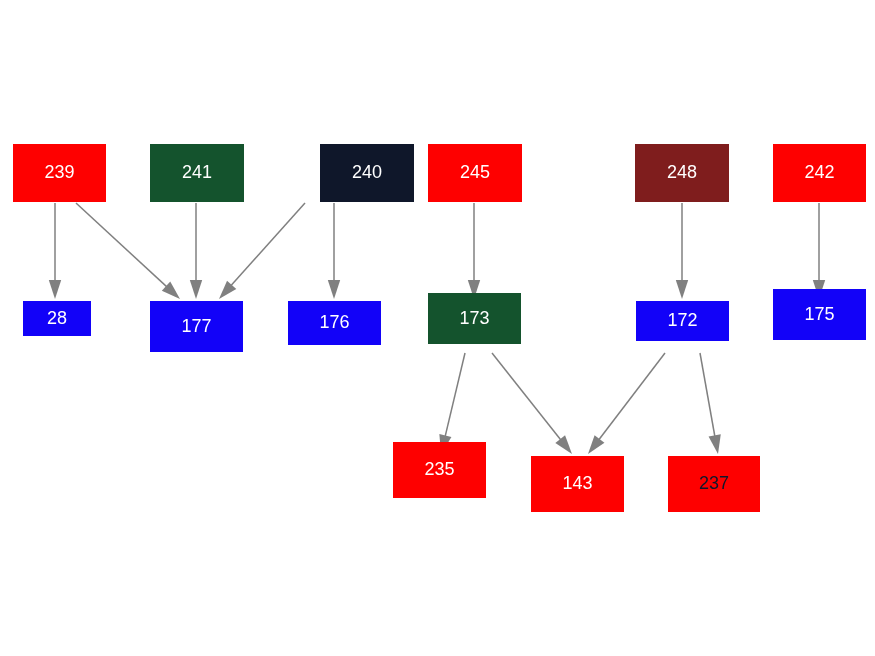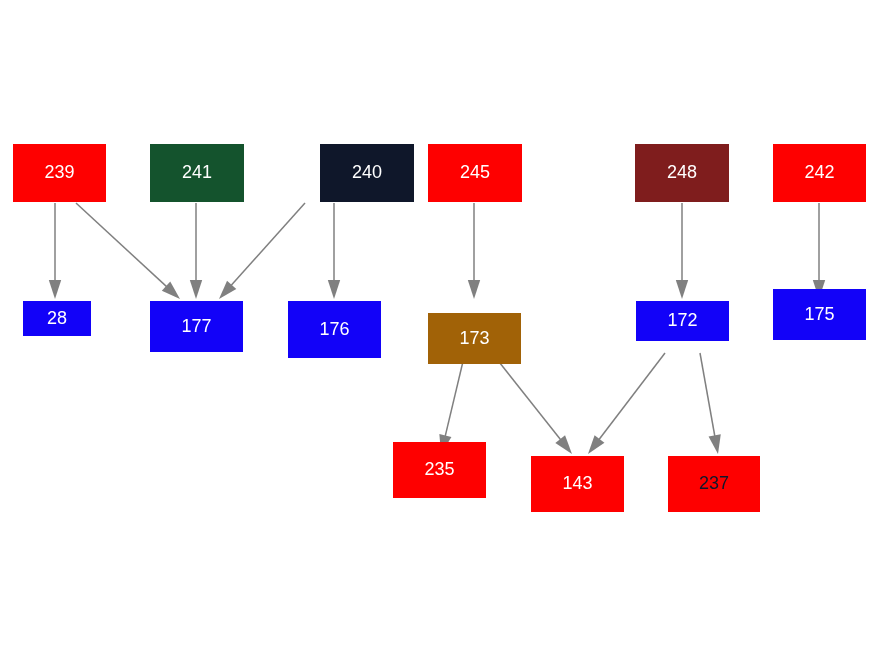--- a/index.html
+++ b/index.html
@@ -119,24 +119,24 @@
       </div>
       <div class="node" style="left: 773px; top: 144px; width: 93px; height: 58px; background: rgb(254, 0, 0); color: rgb(255, 255, 255);">
         <span class="node-label">242</span>
       </div>
       <div class="node" style="left: 23px; top: 301px; width: 68px; height: 35px; background: rgb(18, 2, 248); color: rgb(255, 255, 255);">
         <span class="node-label">28</span>
       </div>
       <div class="node" style="left: 150px; top: 301px; width: 93px; height: 51px; background: rgb(18, 2, 248); color: rgb(255, 255, 255);">
         <span class="node-label">177</span>
       </div>
-      <div class="node" style="left: 288px; top: 301px; width: 93px; height: 57px; background: rgb(18, 2, 248); color: rgb(255, 255, 255);">
+      <div class="node" style="left: 288px; top: 301px; width: 93px; height: 44px; background: rgb(18, 2, 248); color: rgb(255, 255, 255);">
         <span class="node-label">176</span>
       </div>
-      <div class="node" style="left: 428px; top: 313px; width: 93px; height: 51px; background: #a16207; color: rgb(255, 255, 255);">
+      <div class="node" style="left: 428px; top: 293px; width: 93px; height: 51px; background: #14532d; color: rgb(255, 255, 255);">
         <span class="node-label">173</span>
       </div>
       <div class="node" style="left: 636px; top: 301px; width: 93px; height: 40px; background: rgb(18, 2, 248); color: rgb(255, 255, 255);">
         <span class="node-label">172</span>
       </div>
       <div class="node" style="left: 773px; top: 289px; width: 93px; height: 51px; background: rgb(18, 2, 248); color: rgb(255, 255, 255);">
         <span class="node-label">175</span>
       </div>
       <div class="node" style="left: 393px; top: 442px; width: 93px; height: 56px; background: rgb(254, 0, 0); color: rgb(255, 255, 255);">
         <span class="node-label">235</span>

